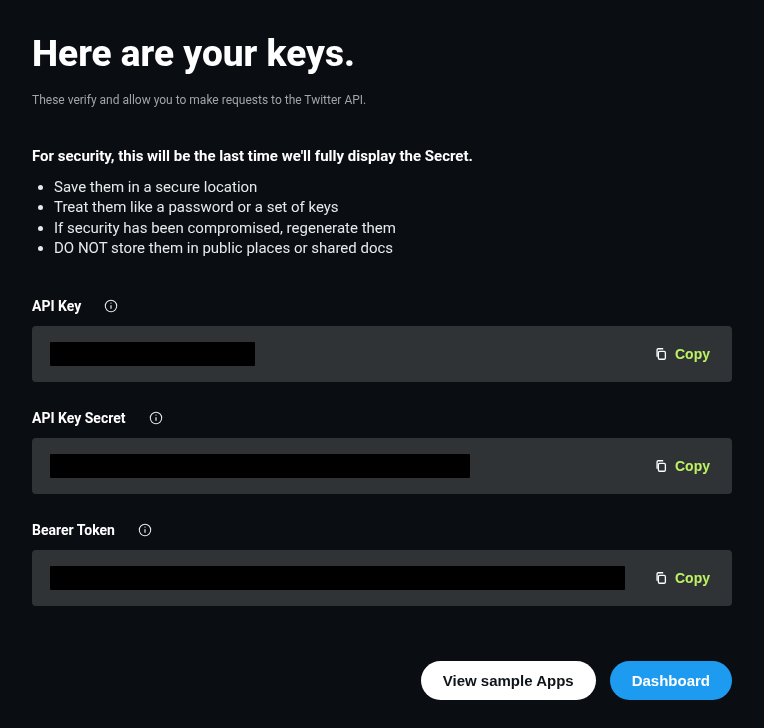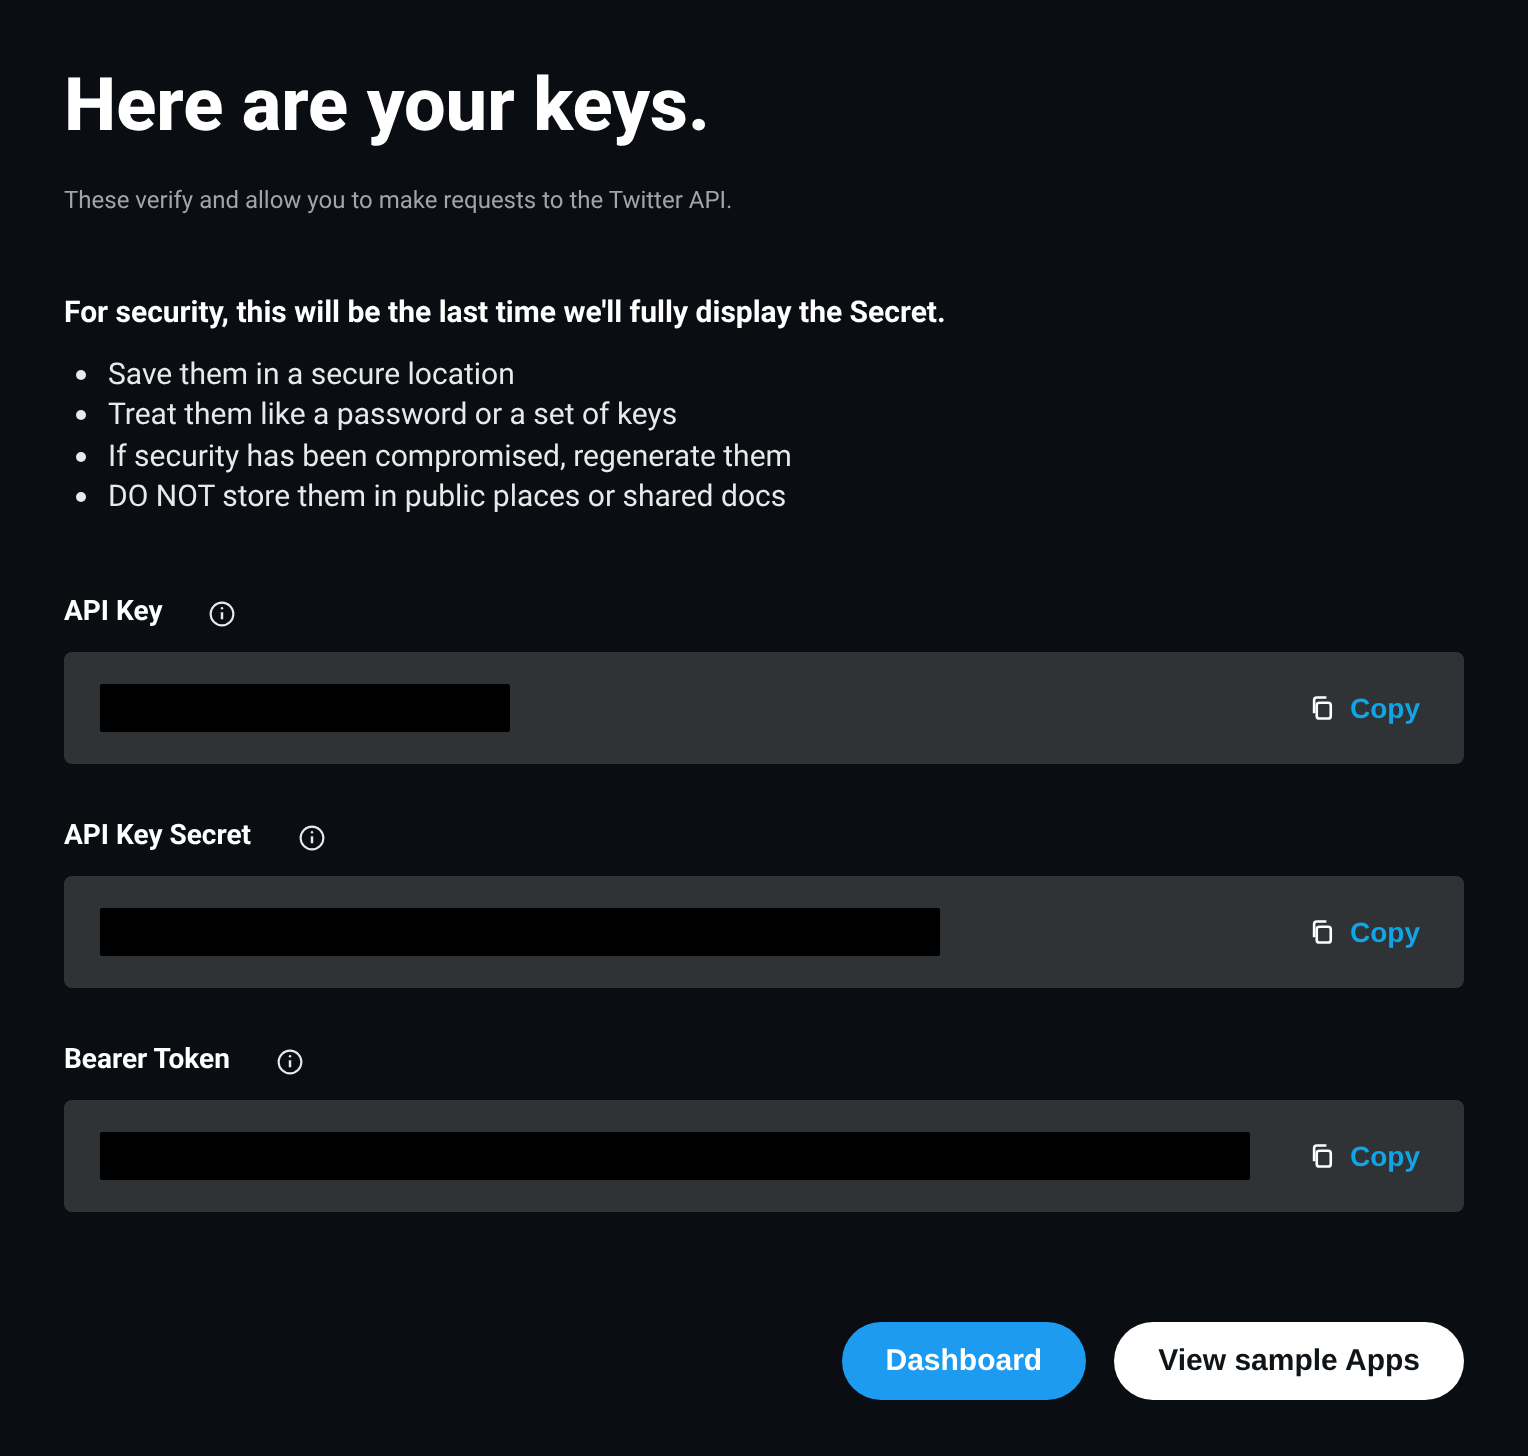--- a/index.html
+++ b/index.html
@@ -40,21 +40,21 @@
     .security-list li {
       font-size: 15px;
       color: #e7e9ea;
       line-height: 1.35;
     }
     .key-section {
       margin-bottom: 28px;
     }
     .key-label-row {
       display: flex;
-      align-items: flex-end;
+      align-items: center;
       gap: 23px;
       margin-bottom: 12px;
     }
     .key-label {
       font-size: 14px;
       font-weight: 700;
       color: #ffffff;
     }
     .info-icon {
       width: 14px;
@@ -86,21 +86,21 @@
     .redacted-sm { width: 205px; }
     .redacted-md { width: 420px; }
     .redacted-lg { width: 575px; }
     .copy-btn {
       display: flex;
       align-items: center;
       gap: 7px;
       background: none;
       border: none;
       cursor: pointer;
-      color: #0ea5e9;
+      color: #bef264;
       font-size: 14px;
       font-weight: 700;
       padding: 4px;
     }
     .copy-icon {
       width: 14px;
       height: 14px;
     }
     .copy-icon svg {
       width: 14px;
@@ -215,15 +215,15 @@
             <rect x="5" y="5" width="8" height="9" rx="1.5"></rect>
             <path d="M3.5 11 V3.5 A1.5 1.5 0 0 1 5 2 H10.5"></path>
           </svg>
       </span>
       <span>Copy</span>
     </button>
   </div>
 </div>
 
 <div class="button-row">
+  <button class="btn btn-secondary">View sample Apps</button>
   <button class="btn btn-primary">Dashboard</button>
-  <button class="btn btn-secondary">View sample Apps</button>
 </div>
 
 </body></html>

